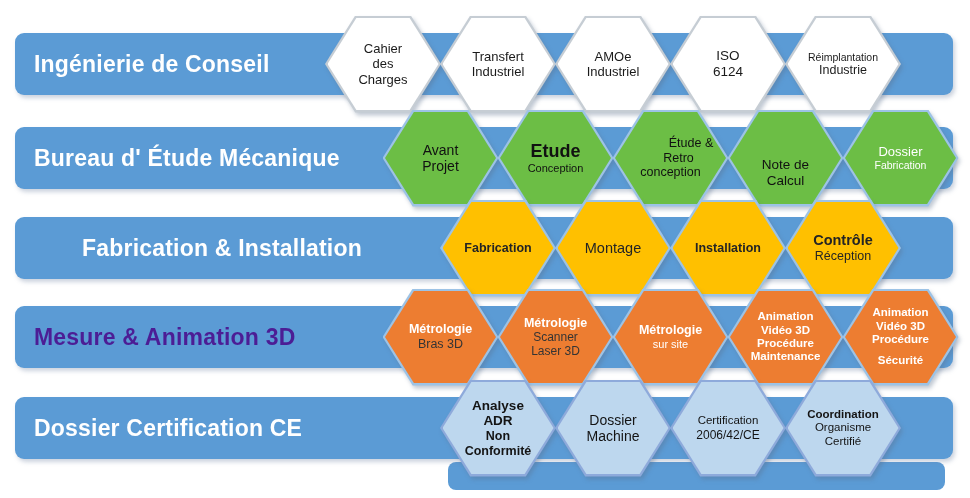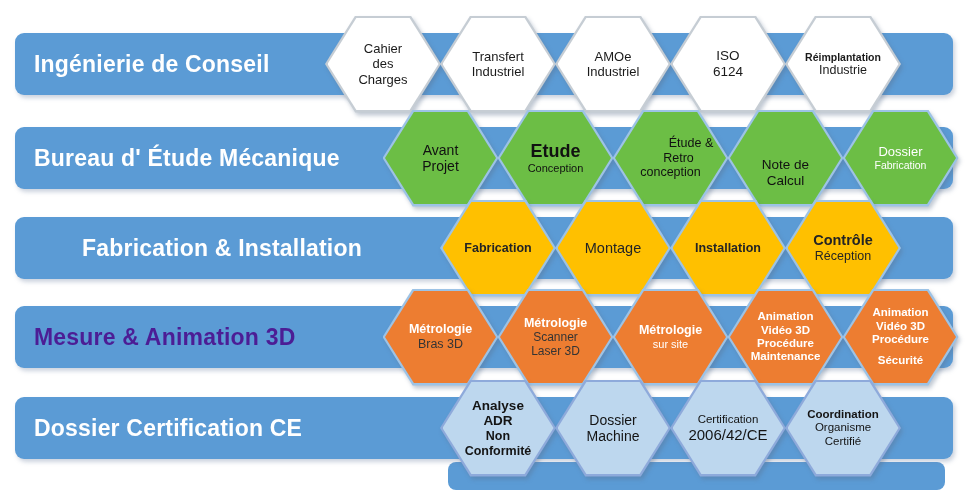--- a/index.html
+++ b/index.html
@@ -68,21 +68,21 @@
       <div class="hex-inner" style="background: rgb(255, 255, 255);"></div>
       <div class="hex-text">
         <div style="font-size: 13.5px; font-weight: 400; color: rgb(26, 26, 26);">ISO</div>
         <div style="font-size: 13.5px; font-weight: 400; color: rgb(26, 26, 26);">6124</div>
       </div>
     </div>
     <div class="hexwrap" style="left: 785px; top: 15.5px; width: 116px; height: 97px;">
       <div class="hex-outer" style="background: rgb(198, 205, 212);"></div>
       <div class="hex-inner" style="background: rgb(255, 255, 255);"></div>
       <div class="hex-text">
-        <div style="font-size: 10.5px; font-weight: 700; color: rgb(26, 26, 26); text-align: right;">Réimplantation</div>
+        <div style="font-size: 10.5px; font-weight: 400; color: rgb(26, 26, 26); text-align: right;">Réimplantation</div>
         <div style="font-size: 12.5px; font-weight: 400; color: rgb(26, 26, 26);">Industrie</div>
       </div>
     </div>
     <div class="bar" style="top: 127px; background: rgb(91, 155, 213);">
       <div class="bar-label" style="color: rgb(255, 255, 255);">Bureau d' Étude Mécanique</div>
     </div>
     <div class="hexwrap" style="left: 382.5px; top: 109.5px; width: 116px; height: 97px;">
       <div class="hex-outer" style="background: rgb(157, 195, 230);"></div>
       <div class="hex-inner" style="background: rgb(108, 190, 69);"></div>
       <div class="hex-text">
@@ -222,21 +222,21 @@
       <div class="hex-text">
         <div style="font-size: 14px; font-weight: 400; color: rgb(20, 20, 20);">Dossier</div>
         <div style="font-size: 14px; font-weight: 400; color: rgb(20, 20, 20);">Machine</div>
       </div>
     </div>
     <div class="hexwrap" style="left: 670px; top: 379.5px; width: 116px; height: 97px;">
       <div class="hex-outer" style="background: rgb(142, 170, 219);"></div>
       <div class="hex-inner" style="background: rgb(189, 215, 238);"></div>
       <div class="hex-text">
         <div style="font-size: 11.5px; font-weight: 400; color: rgb(20, 20, 20);">Certification</div>
-        <div style="font-size: 15px; font-weight: 400; color: rgb(20, 20, 20);">2006/42/CE</div>
+        <div style="font-size: 12px; font-weight: 400; color: rgb(20, 20, 20);">2006/42/CE</div>
       </div>
     </div>
     <div class="hexwrap" style="left: 785px; top: 379.5px; width: 116px; height: 97px;">
       <div class="hex-outer" style="background: rgb(142, 170, 219);"></div>
       <div class="hex-inner" style="background: rgb(189, 215, 238);"></div>
       <div class="hex-text">
         <div style="font-size: 11.5px; font-weight: 700; color: rgb(20, 20, 20);">Coordination</div>
         <div style="font-size: 11.5px; font-weight: 400; color: rgb(20, 20, 20);">Organisme</div>
         <div style="font-size: 11.5px; font-weight: 400; color: rgb(20, 20, 20);">Certifié</div>
       </div>

